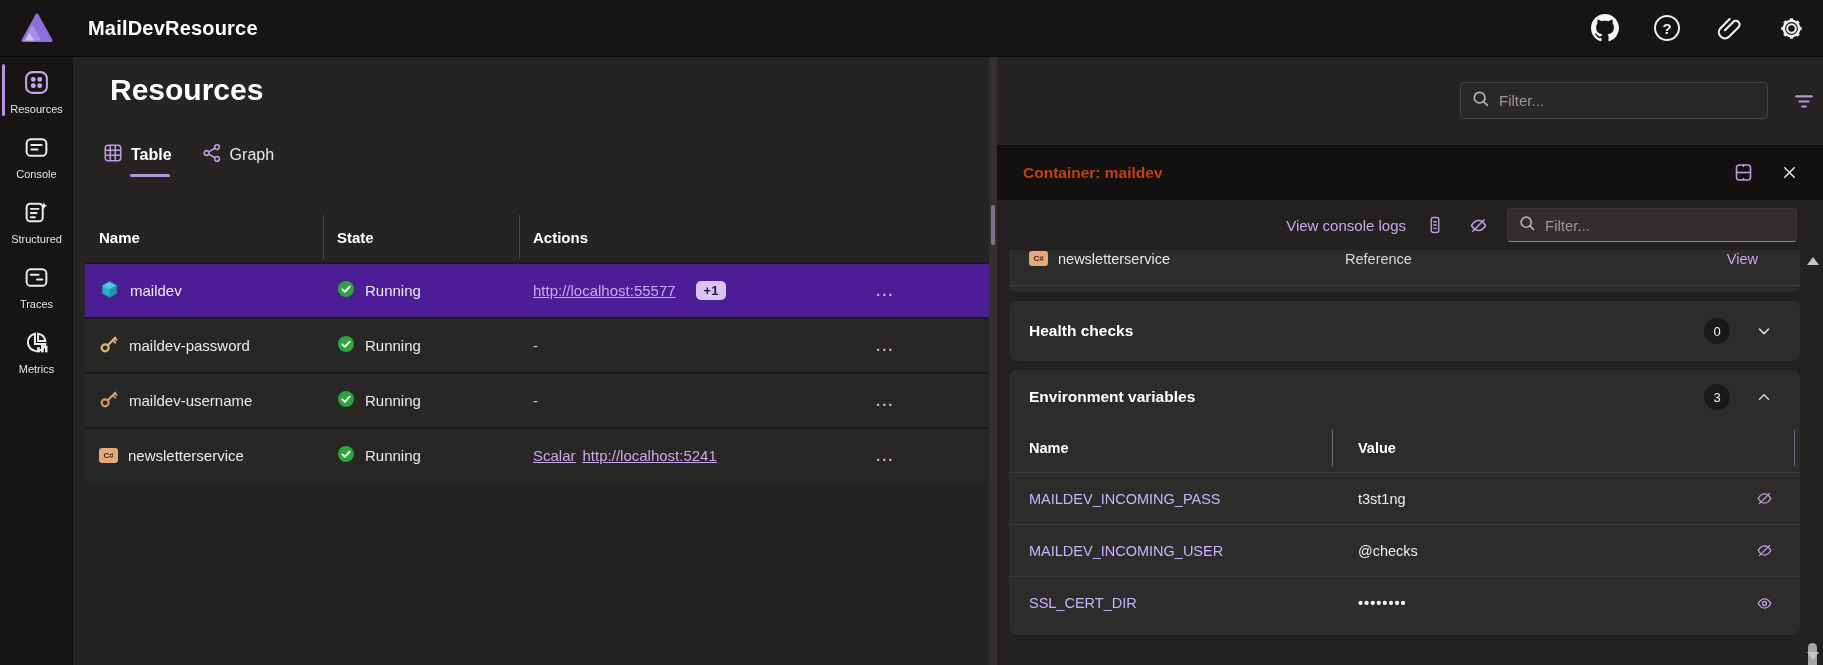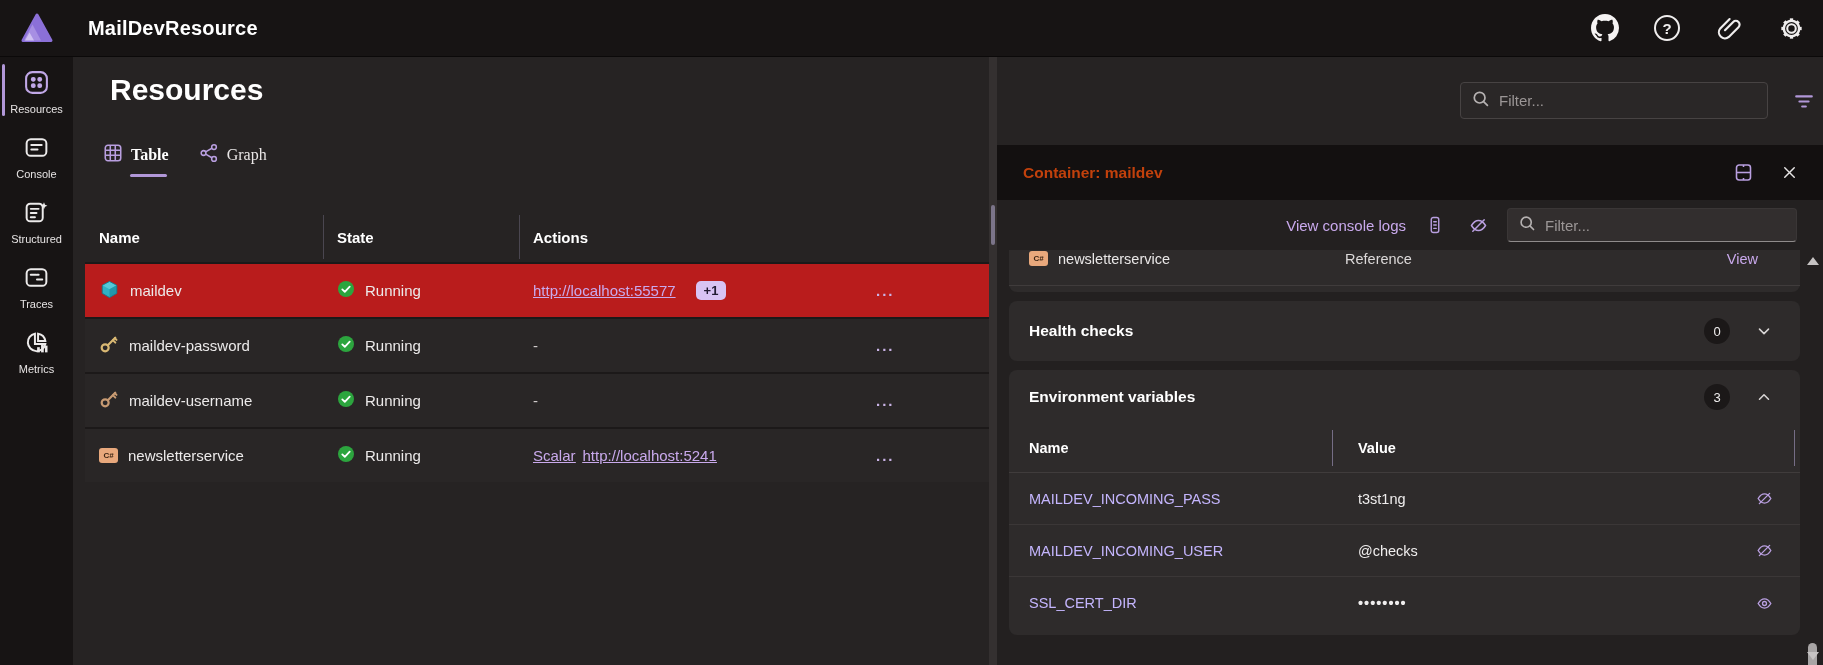--- a/index.html
+++ b/index.html
@@ -30,37 +30,37 @@
 
   .filter-box { position:absolute; display:flex; align-items:center; gap:9px; padding:0 10px;
                 background:#2a2727; border:1px solid #474343; border-radius:4px; }
   .filter-box input { flex:1; background:transparent; border:0; outline:none; color:#e9e7e7;
                       font-size:15px; font-family:inherit; }
   input::placeholder { color:#9b9696; }
   .main-filter { left:1387px; top:25px; width:308px; height:37px; }
   .funnel-btn { position:absolute; left:1716px; top:30px; width:30px; height:28px;
                 display:flex; align-items:center; justify-content:center; cursor:pointer; }
 
-  .tabs { position:absolute; left:30px; top:86px; display:flex; gap:30px;font-family:Liberation Serif, serif; }
+  .tabs { position:absolute; left:30px; top:86px; display:flex; gap:30px; }
   .tab { display:flex; align-items:center; gap:8px; font-size:16px; color:#e9e6e6;
          padding-bottom:10px; position:relative; cursor:pointer; }
   .tab.active { font-weight:700; color:#fff; }
   .tab.active::after { content:''; position:absolute; left:27px; right:2px; bottom:0; height:3px;
                        border-radius:2px; background:#b197d8; }
 
   
   .res-table { position:absolute; left:12px; top:155px; width:904px; font-size:15px; }
   .tr { display:flex; align-items:stretch; }
   .th-row { height:50px; }
   .th { display:flex; align-items:center; padding-left:14px; font-weight:700; color:#ffffff;
         position:relative; font-size:15px; }
   .th + .th::before { content:''; position:absolute; left:0; top:3px; bottom:3px; width:1px; background:#4a4650; }
   .c-name { width:238px; } .c-state { width:196px; } .c-urls { width:317px; } .c-actions { width:153px;text-align:right; }
   .body-row { height:55px; background:#292626; border-top:2px solid #1c1919; cursor:pointer; }
-  .body-row.selected { background:#b91c1c; }
+  .body-row.selected { background:#4c1d95; }
   .td { display:flex; align-items:center; padding-left:14px; gap:10px; color:#eceaea; }
   .link { color:#c9a9ec; text-decoration:underline; cursor:pointer; }
   .plus-badge { margin-left:10px; background:#d8c3f4; color:#221b33; border-radius:5px;
                 padding:2px 8px; font-size:13px; font-weight:600; cursor:pointer; text-decoration:none; }
   .ellipsis { color:#c9b3e6; font-weight:700; letter-spacing:2px; padding-left:26px; cursor:pointer; }
   .dash { color:#cfcbcb; }
   .proj-badge { width:19px; height:15px; background:#e8a87c; border-radius:3px; color:#3a2413;
                 font-size:8px; font-weight:700; display:flex; align-items:center; justify-content:center; flex:none; }
 
   

